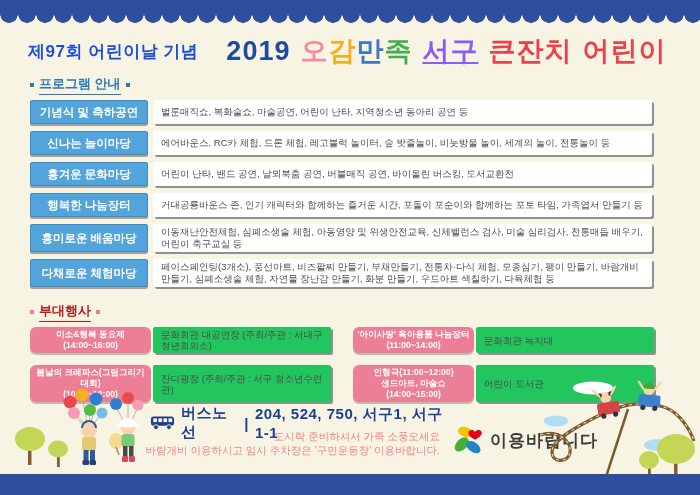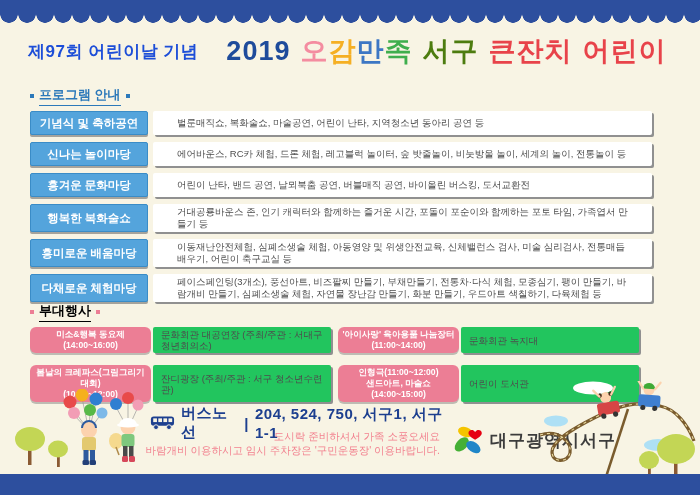--- a/index.html
+++ b/index.html
@@ -22,37 +22,37 @@
   .title-part{display:inline-block;}
   .big-title .title-part:nth-child(2),
   .big-title .title-part:nth-child(6),
   .big-title .title-part:nth-child(7),
   .big-title .title-part:nth-child(8){margin-left:10px;}
   
   .sec-head{display:flex;align-items:center;gap:5px;font-size:13px;font-weight:bold;margin-bottom:5px;}
   .sec-head .txt{border-bottom:1.5px solid currentColor;padding-bottom:1px;}
   .sq{width:4px;height:4px;display:inline-block;}
   .blue-head{color:#2c79ba;} .blue-head .sq{background:#2c79ba;}
-  .pink-head{color:#000000;} .pink-head .sq{background:#ec7e95;}
-  
-  #program{position:absolute;top:86px;left:30px;width:622px;}
+  .pink-head{color:#b91c1c;} .pink-head .sq{background:#ec7e95;}
+  
+  #program{position:absolute;top:75px;left:30px;width:622px;}
   .prow{display:flex;gap:5px;margin-bottom:7px;}
   .plabel{
     width:118px;min-height:24px;background:#54a4dc;border:1.5px solid #3a8cc7;border-radius:2px;
     color:#fff;font-weight:bold;font-size:11.5px;display:flex;align-items:center;justify-content:center;
     box-shadow:0 2px 0 rgba(96,96,96,.55);box-sizing:border-box;flex-shrink:0;
   }
   .pdesc{
     flex:1;background:#fff;border-radius:2px;box-shadow:2px 2px 0 #909090;
-    padding:2px 24px;display:flex;align-items:center;font-size:9.5px;color:#4d4d4d;
+    padding:2px 8px;display:flex;align-items:center;font-size:9.5px;color:#4d4d4d;
     line-height:12px;box-sizing:border-box;
   }
   
   #side-events{position:absolute;top:302px;left:30px;width:624px;}
-  .serow{display:flex;gap:7px;margin-bottom:12px;}
+  .serow{display:flex;gap:22px;margin-bottom:12px;}
   .secell{display:flex;gap:2px;width:301px;}
   .selabel{
     width:121px;min-height:24px;background:#ec7e95;border-radius:6px;color:#fff;font-weight:bold;
     font-size:8.6px;display:flex;align-items:center;justify-content:center;text-align:center;
     white-space:pre-line;line-height:11px;box-shadow:0 2px 0 rgba(120,120,120,.45);
     box-sizing:border-box;flex-shrink:0;padding:2px 3px;
   }
   .sedesc{
     flex:1;background:#22c55e;border-radius:2px;box-shadow:2px 2px 0 #909090;
     padding:2px 8px;display:flex;align-items:center;font-size:9.5px;color:#4d4d4d;
@@ -76,21 +76,21 @@
 <div class="top-border"></div>
 
 <div class="title-row">
   <span class="pre-title">제97회 어린이날 기념</span>
   <span class="big-title">
     <span class="title-part" style="color: rgb(30, 75, 155);">2019</span>
     <span class="title-part" style="color: rgb(244, 140, 160);">오</span>
     <span class="title-part" style="color: rgb(245, 175, 35);">감</span>
     <span class="title-part" style="color: rgb(61, 119, 196);">만</span>
     <span class="title-part" style="color: rgb(63, 174, 77);">족</span>
-    <span class="title-part" style="color: #4d7c0f;">서구</span>
+    <span class="title-part" style="color: #8b5cf6; text-decoration: underline;">서구</span>
     <span class="title-part" style="color: rgb(232, 67, 74);">큰잔치</span>
     <span class="title-part" style="color: rgb(232, 67, 74);">어린이</span>
   </span>
 </div>
 
 <div id="program">
   <div class="sec-head blue-head">
     <span class="sq"></span>
     <span class="txt">프로그램 안내</span>
     <span class="sq"></span>
@@ -101,21 +101,21 @@
   </div>
   <div class="prow">
     <div class="plabel">신나는 놀이마당</div>
     <div class="pdesc">에어바운스, RC카 체험, 드론 체험, 레고블럭 놀이터, 숲 밧줄놀이, 비눗방울 놀이, 세계의 놀이, 전통놀이 등</div>
   </div>
   <div class="prow">
     <div class="plabel">흥겨운 문화마당</div>
     <div class="pdesc">어린이 난타, 밴드 공연, 날뫼북춤 공연, 버블매직 공연, 바이올린 버스킹, 도서교환전</div>
   </div>
   <div class="prow">
-    <div class="plabel">행복한 복화술쇼</div>
+    <div class="plabel">행복한 나눔장터</div>
     <div class="pdesc">거대공룡바운스 존, 인기 캐릭터와 함께하는 즐거운 시간, 포돌이 포순이와 함께하는 포토 타임, 가족엽서 만들기 등</div>
   </div>
   <div class="prow">
     <div class="plabel">흥미로운 배움마당</div>
     <div class="pdesc">이동재난안전체험, 심폐소생술 체험, 아동영양 및 위생안전교육, 신체밸런스 검사, 미술 심리검사, 전통매듭 배우기, 어린이 축구교실 등</div>
   </div>
   <div class="prow">
     <div class="plabel">다채로운 체험마당</div>
     <div class="pdesc">페이스페인팅(3개소), 풍선아트, 비즈팔찌 만들기, 부채만들기, 전통차·다식 체험, 모종심기, 팽이 만들기, 바람개비 만들기, 심폐소생술 체험, 자연물 장난감 만들기, 화분 만들기, 우드아트 색칠하기, 다육체험 등</div>
   </div>
@@ -172,21 +172,21 @@
   <div>바람개비 이용하시고 임시 주차장은 '구민운동장' 이용바랍니다.</div>
 </div>
 
 <div id="logo">
   <svg width="32" height="32" viewBox="0 0 36 36">
     <ellipse cx="11" cy="23" rx="9.5" ry="6" transform="rotate(-45 11 23)" fill="#45b035"></ellipse>
     <ellipse cx="15" cy="9" rx="8.5" ry="5.5" transform="rotate(20 15 9)" fill="#f5c400"></ellipse>
     <ellipse cx="24" cy="26" rx="9" ry="5.5" transform="rotate(35 24 26)" fill="#1f86c8"></ellipse>
     <path d="M26 9 c2.2-3.8 7.5-2.6 7.5 1.2 c0 3-3.8 5.6-7.5 7.6 c-3.7-2-7.5-4.6-7.5-7.6 c0-3.8 5.3-5 7.5-1.2 z" fill="#e60012"></path>
   </svg>
-  <span class="logo-text">대구광역시서구</span>
+  <span class="logo-text">이용바랍니다</span>
 </div>
 
 <svg id="decor-left" class="decor" width="165" height="88" viewBox="0 0 165 88">
 
   <rect x="24" y="56" width="3.5" height="20" fill="#8a5a33"></rect>
   <ellipse cx="26" cy="50" rx="15" ry="12" fill="#c3d655"></ellipse>
   <rect x="53" y="64" width="2.8" height="14" fill="#8a5a33"></rect>
   <ellipse cx="54" cy="60" rx="10" ry="8.5" fill="#c3d655"></ellipse>
 
   <g stroke="#9a9a9a" stroke-width="0.7">

